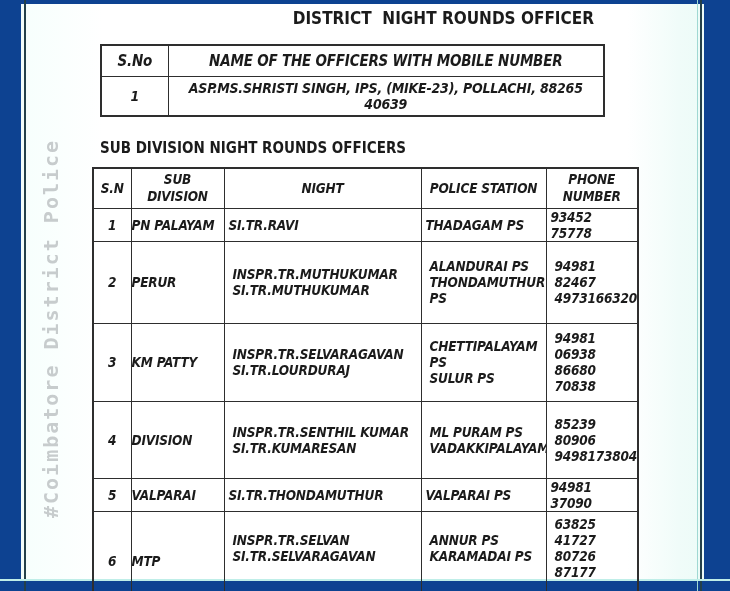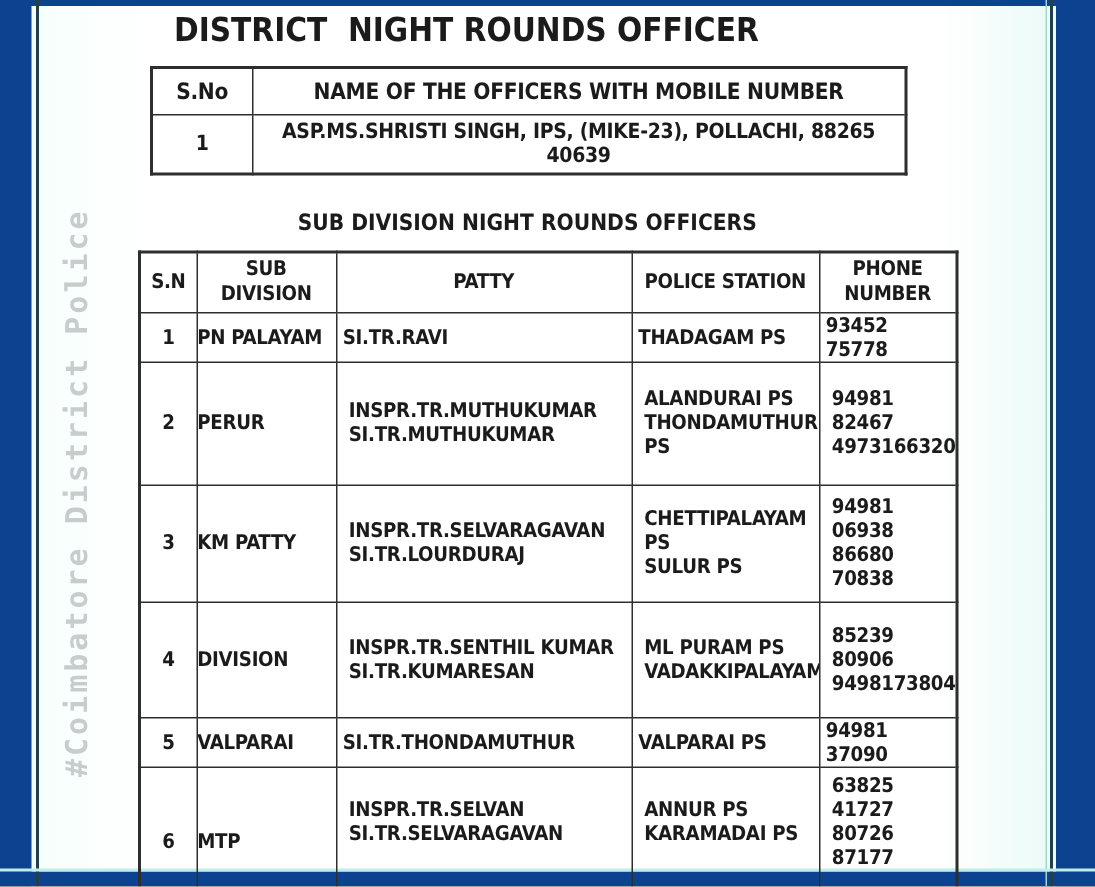--- a/index.html
+++ b/index.html
@@ -28,26 +28,26 @@
   
   .watermark{
     position:absolute;left:36px;top:92px;height:472px;width:30px;
     display:flex;align-items:center;justify-content:center;
     writing-mode:vertical-rl;transform:rotate(180deg);
     font-family:"DejaVu Sans Mono", monospace;
     font-size:20px;letter-spacing:2px;color:var(--watermark_gray,#c7cccd);
     white-space:nowrap;
   }
   
-  .title1{position:absolute;left:116px;top:8px;width:503px;text-align:left;
-    font-size:22px;white-space:pre;letter-spacing:0;}
-  .title2{position:absolute;left:100px;top:139px;width:503px;text-align:center;
+  .title1{position:absolute;left:91px;top:8px;width:503px;text-align:right;
+    font-size:17px;white-space:pre;letter-spacing:0;}
+  .title2{position:absolute;left:100px;top:139px;width:503px;text-align:left;
     font-size:15px;letter-spacing:0;}
   
-  table{border-collapse:collapse;table-layout:fixed;position:absolute;}
+  table{border-collapse:collapse;table-layout:fixed;position:absolute;font-style:italic;}
   td,th{border:1.5px solid #2e2e2e;padding:0;overflow:hidden;}
   .t1{left:100px;top:44px;width:503px;border:2px solid #2e2e2e;}
   .t1 th{font-size:15px;text-align:center;}
   .t1 td{font-size:14px;text-align:center;}
   .t1 .hrow{height:31px;}
   .t1 .drow{height:40px;}
   .t2{left:92px;top:167px;width:545px;border:2px solid #2e2e2e;}
   .t2 th{font-size:13.5px;text-align:center;line-height:1.25;}
   .t2 td{font-size:13.5px;}
   .t2 .c-sn{text-align:center;}
@@ -104,21 +104,21 @@
         <col style="width:93px">
         <col style="width:197px">
       <col style="width:125px">
         <col style="width:92px">
     </colgroup>
     <tbody>
         <tr class="h40">
       <th class="pre">S.N</th>
       <th class="pre">SUB
 DIVISION</th>
-      <th class="pre">PATTY</th>
+      <th class="pre">NIGHT</th>
       <th class="pre">POLICE STATION</th>
       <th class="pre">PHONE
 NUMBER</th>
     </tr>
 
     <tr class="h26">
       <td class="c-sn">1</td>
       <td class="c-div">PN PALAYAM</td>
       <td class="c-name">
             <span class="pad">SI.TR.RAVI</span>

